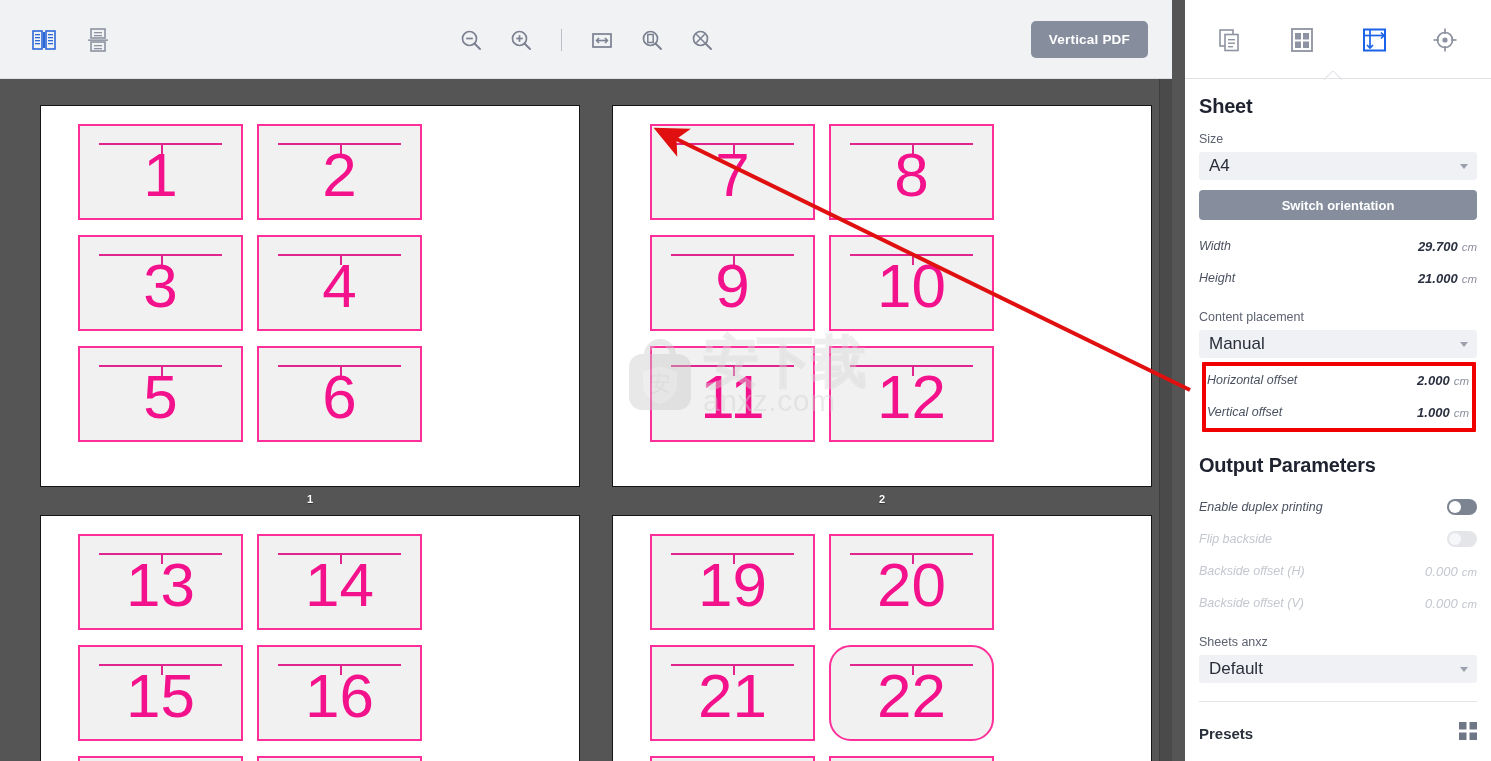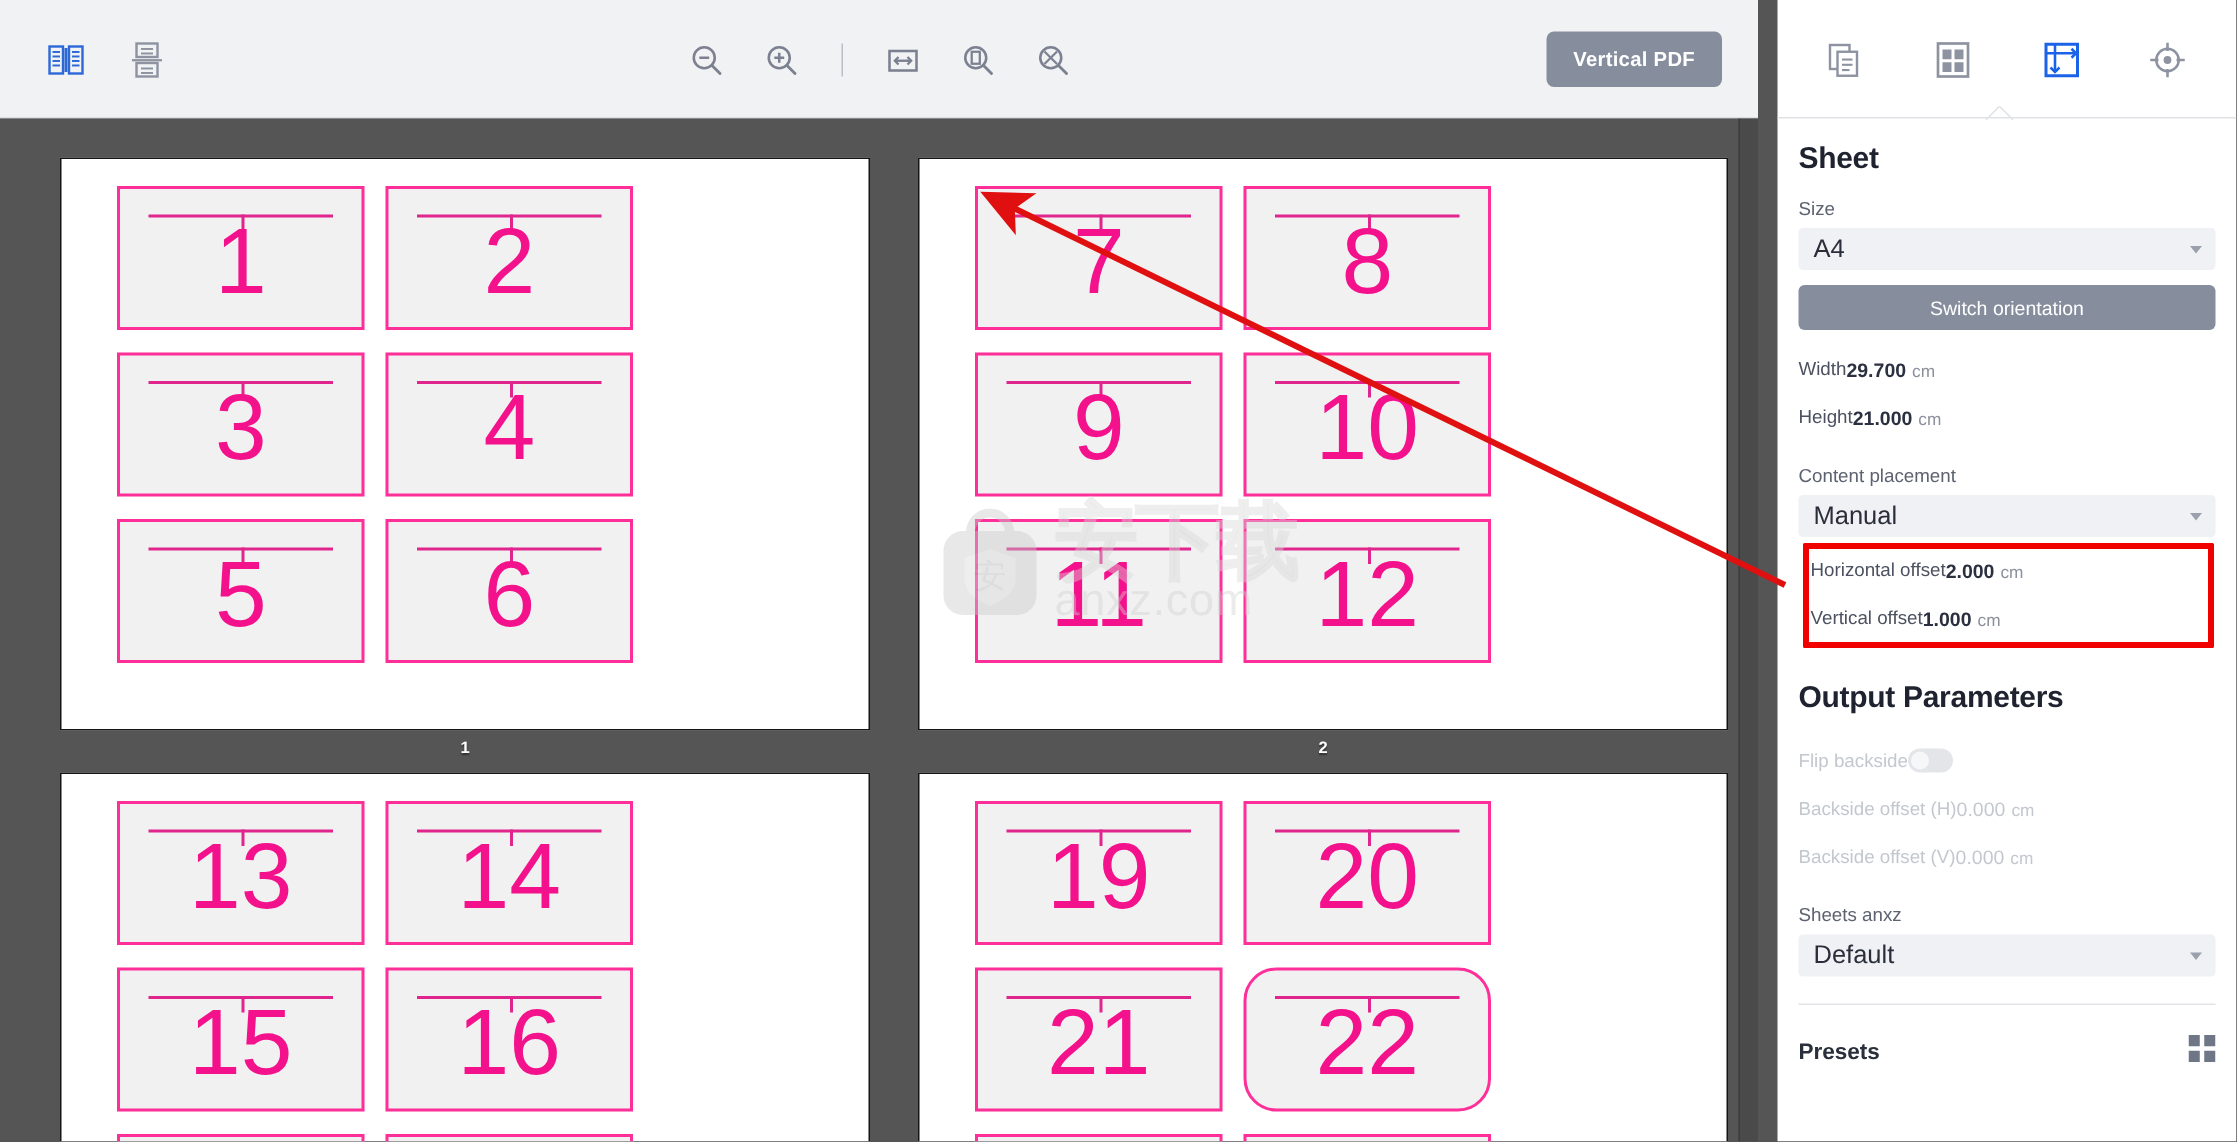--- a/index.html
+++ b/index.html
@@ -109,26 +109,26 @@
     display: flex; align-items: center; padding: 0 22px 0 10px;
     font-size: 17px; color: #2a2e3a; cursor: pointer;
   }
   .select .caret {
     position: absolute; right: 9px; top: 50%; margin-top: -2px;
     width: 0; height: 0; border-left: 4px solid transparent;
     border-right: 4px solid transparent; border-top: 5px solid #9aa0ac;
   }
   .btn-switch {
     width: 100%; height: 30px; margin-top: 10px; background: #868e9e; color: #fff;
-    border: none; border-radius: 4px; font-size: 13px; font-weight: normal; cursor: pointer;
+    border: none; border-radius: 4px; font-size: 13px; font-weight: bold; cursor: pointer;
     font-family: "Liberation Sans", sans-serif;
   }
   .row {
-    display: flex; align-items: center; justify-content: flex-start;
-    height: 32px; font-size: 12.5px; color: #4b5160;
+    display: flex; align-items: center; justify-content: space-between;
+    height: 32px; font-size: 12.5px; color: #4b5160; font-style: italic;
   }
   .row .val { font-size: 13px; font-weight: bold; color: #2b3040; }
   .row .unit { font-size: 11.5px; color: #8b909c; font-weight: normal; margin-left: 4px; }
   .row.dim { color: #c3c7ce; }
   .row.dim .val { color: #c3c7ce; font-weight: normal; }
   .row.dim .unit { color: #c3c7ce; }
   .spacer-10 { height: 10px; }
   .spacer-16 { height: 16px; }
   .toggle {
     width: 30px; height: 16px; border-radius: 8px; background: #c9cdd4; position: relative;
@@ -466,20 +466,26 @@
           <span><span class="val">2.000</span><span class="unit">cm</span></span>
         </div>
         <div class="row" style="padding:0 8px;">
           <span>Vertical offset</span>
           <span><span class="val">1.000</span><span class="unit">cm</span></span>
         </div>
       </div>
 
       <div class="sec-title out">Output Parameters</div>
 
+      <div class="row">
+        <span>Enable duplex printing</span>
+        <span class="toggle dark">
+            <span class="knob"></span>
+          </span>
+      </div>
       <div class="row dim">
         <span>Flip backside</span>
         <span class="toggle off-dim">
             <span class="knob"></span>
           </span>
       </div>
       <div class="row dim">
         <span>Backside offset (H)</span>
         <span><span class="val">0.000</span><span class="unit">cm</span></span>
       </div>

